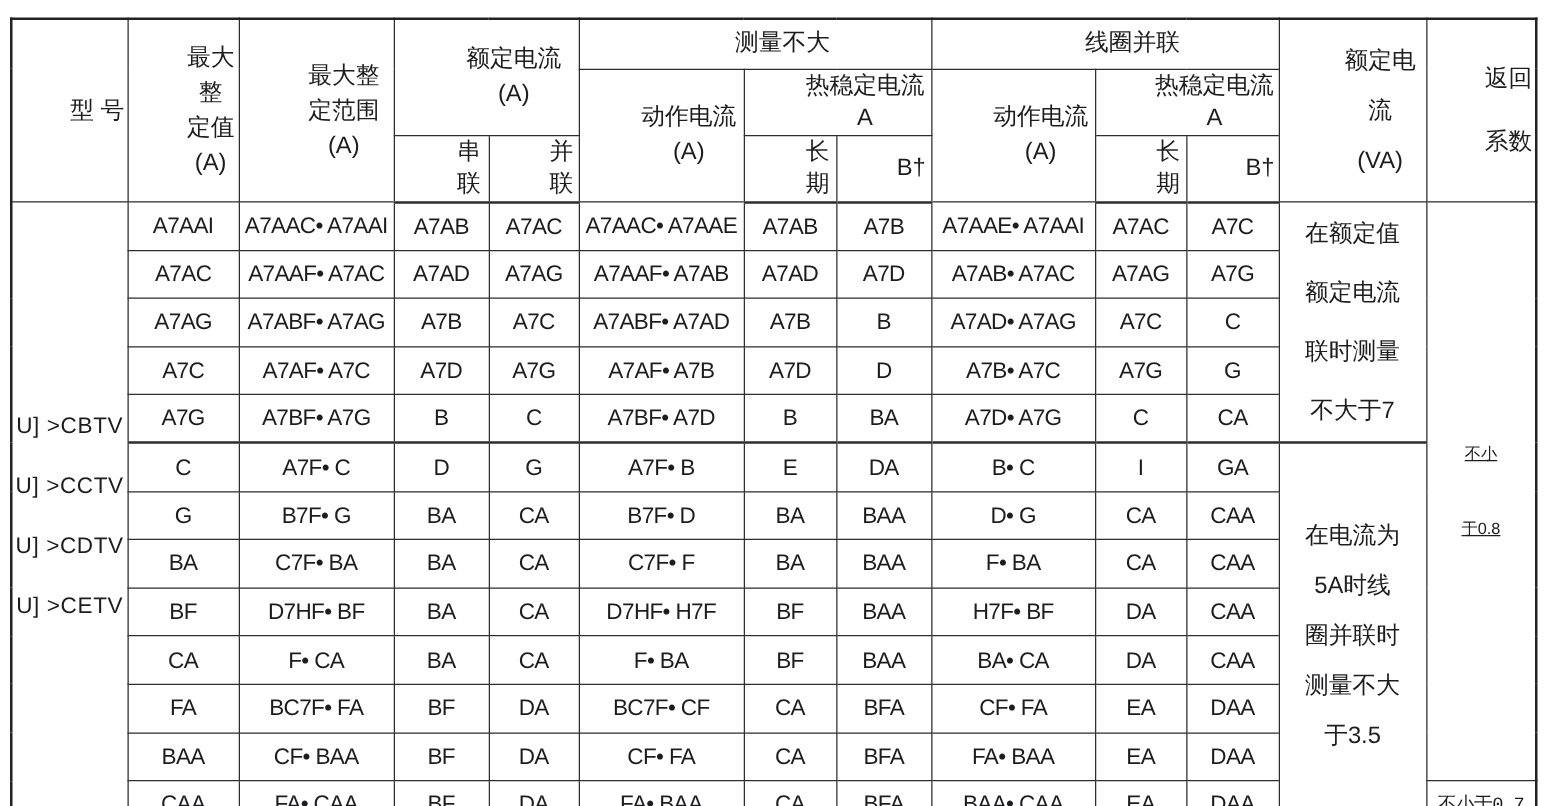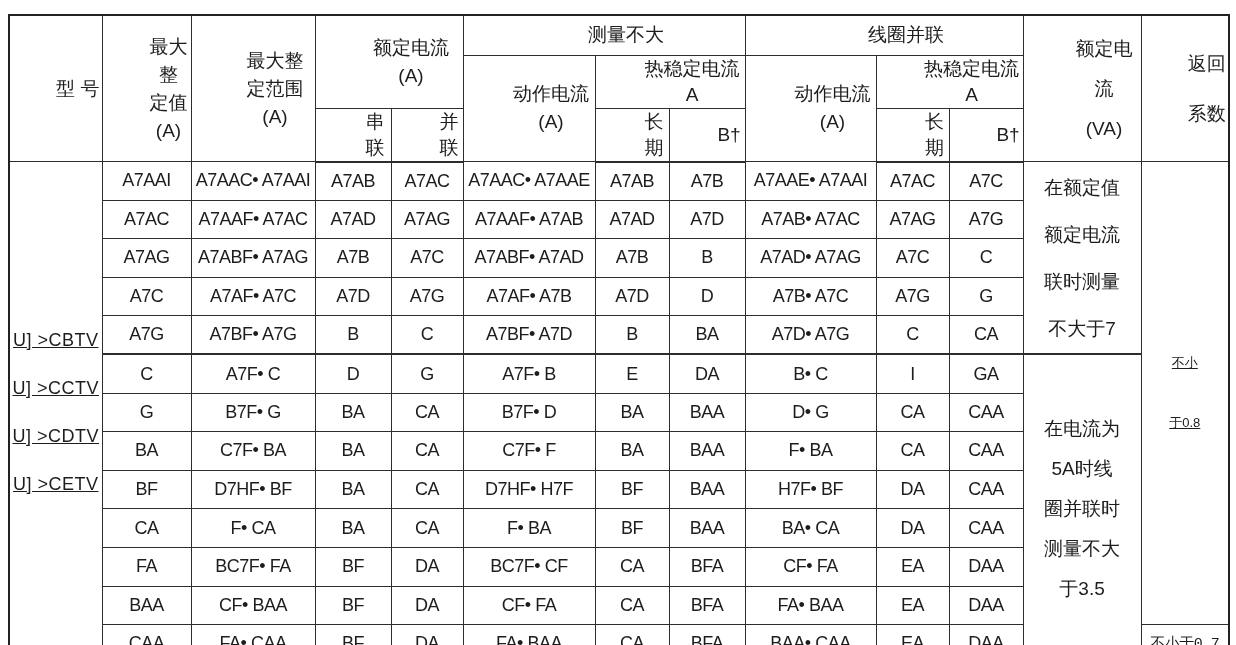--- a/index.html
+++ b/index.html
@@ -13,21 +13,21 @@
   thead th{font-weight:normal;font-size:19px;line-height:26px;padding-left:44px;}
   thead tr.h1{height:40px;}
   thead tr.h2{height:38px;}
   thead tr.h3{height:38px;}
   thead tr.h3 th{border-bottom-width:2px;margin-left:24px;}
   tbody tr{height:38.6px;}
   td.data{font-size:18px;letter-spacing:-0.5px;}
   tr.group-sep td{border-top-width:2px;}
   .ln{display:block;}
   .model-cell{font-size:18px;letter-spacing:0.5px;}
-  .model-cell .ln{line-height:48px;text-decoration:underline;}
+  .model-cell .ln{line-height:48px;}
   .note-cell{font-size:19px;}
   .note-top .ln{line-height:47px;}
   .note-bottom .ln{line-height:40px;}
   .return-cell{font-size:13px;text-decoration:underline;}
   .return-cell .ln{line-height:60px;}
   td.return-last{font-size:15px;letter-spacing:-0.5px;font-family:Liberation Mono, monospace;}
   th .tight{line-height:28px;}
   .gap-lines .ln{line-height:50px;}
 </style>
 </head>

